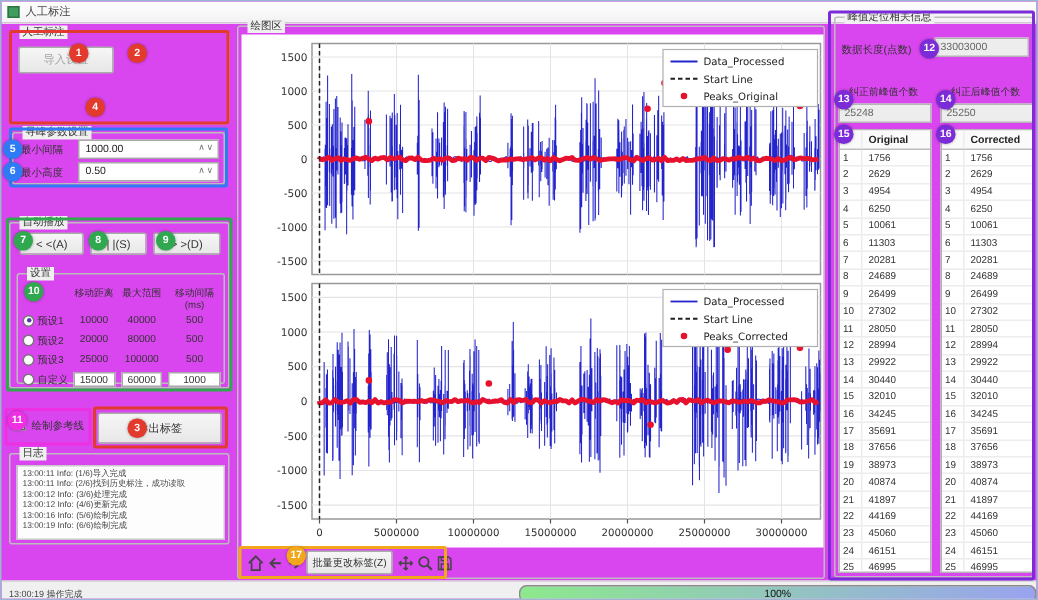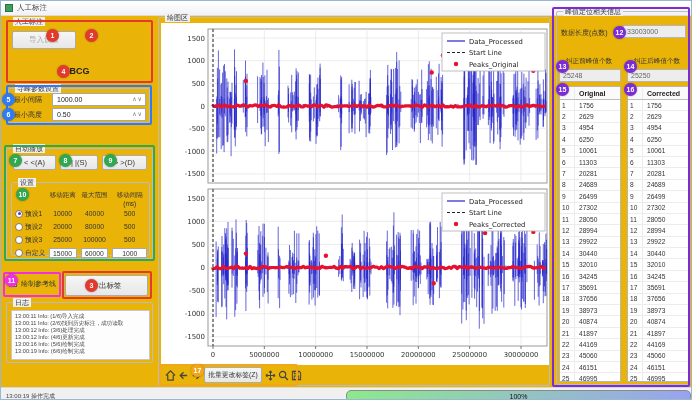--- a/index.html
+++ b/index.html
@@ -1,16 +1,16 @@
 <!DOCTYPE html>
 <html><head>
 <meta charset="utf-8">
 <style>
   html,body{margin:0;padding:0;background:#cfd6dd;font-family:"Liberation Sans","DejaVu Sans",sans-serif;}
-  .window{position:relative;width:692px;height:400px;background:#eab308;border:1px solid #9ab6d0;box-sizing:border-box;overflow:hidden;}
+  .window{position:relative;width:692px;height:400px;background:#d946ef;border:1px solid #9ab6d0;box-sizing:border-box;overflow:hidden;}
   .titlebar{position:absolute;left:0;top:0;width:100%;height:14px;background:linear-gradient(#ffffff,#f2f2f2);border-bottom:1px solid #dcdcdc;}
   .titlebar .appicon{position:absolute;left:4px;top:3px;width:8px;height:8px;background:#3f9e5f;border:1px solid #2c7243;box-sizing:border-box;}
   .titlebar .title{position:absolute;left:16px;top:2px;font-size:7.5px;color:#444;}
   .groupbox{position:absolute;border:1px solid #bcbcbc;border-radius:2px;box-sizing:border-box;}
   .gb-title{position:absolute;top:-5px;left:6px;background:#f0f0f0;font-size:7px;color:#333;padding:0 2px;line-height:9px;white-space:nowrap;}
   .btn{position:absolute;background:linear-gradient(#f6f6f6,#e7e7e7);border:1px solid #ababab;border-radius:2px;font-size:7.5px;color:#333;display:flex;align-items:center;justify-content:center;box-sizing:border-box;white-space:nowrap;}
   .btn.dim{color:#a5a5a5;}
   .spin{position:absolute;background:#fff;border:1px solid #a8a8a8;box-sizing:border-box;font-size:7px;color:#222;display:flex;align-items:center;padding-left:4px;}
   .spin .arrows{position:absolute;right:2px;top:1px;font-size:6px;color:#777;letter-spacing:1px;}
   .lbl{position:absolute;font-size:7px;color:#333;white-space:nowrap;}
@@ -47,21 +47,20 @@
 <div class="window">
 
   <div class="titlebar">
     <span class="appicon"></span>
     <span class="title">人工标注</span>
   </div>
 
   <div class="groupbox" style="left:5px;top:20px;width:147px;height:62px;">
     <span class="gb-title">人工标注</span>
     <div class="btn dim" style="left:5px;top:9px;width:64px;height:18px;">导入设置</div>
-    <div class="bcg" style="top:44px;">BCG</div>
   </div>
 
   <div class="groupbox" style="left:7px;top:87px;width:142px;height:35px;">
     <span class="gb-title">寻峰参数设置</span>
     <span class="lbl" style="left:5px;top:6px;">最小间隔</span>
     <div class="spin" style="left:43px;top:4px;width:94px;height:13px;">
       <span>1000.00</span>
       <span class="arrows">∧∨</span>
     </div>
     <span class="lbl" style="left:5px;top:21px;">最小高度</span>

